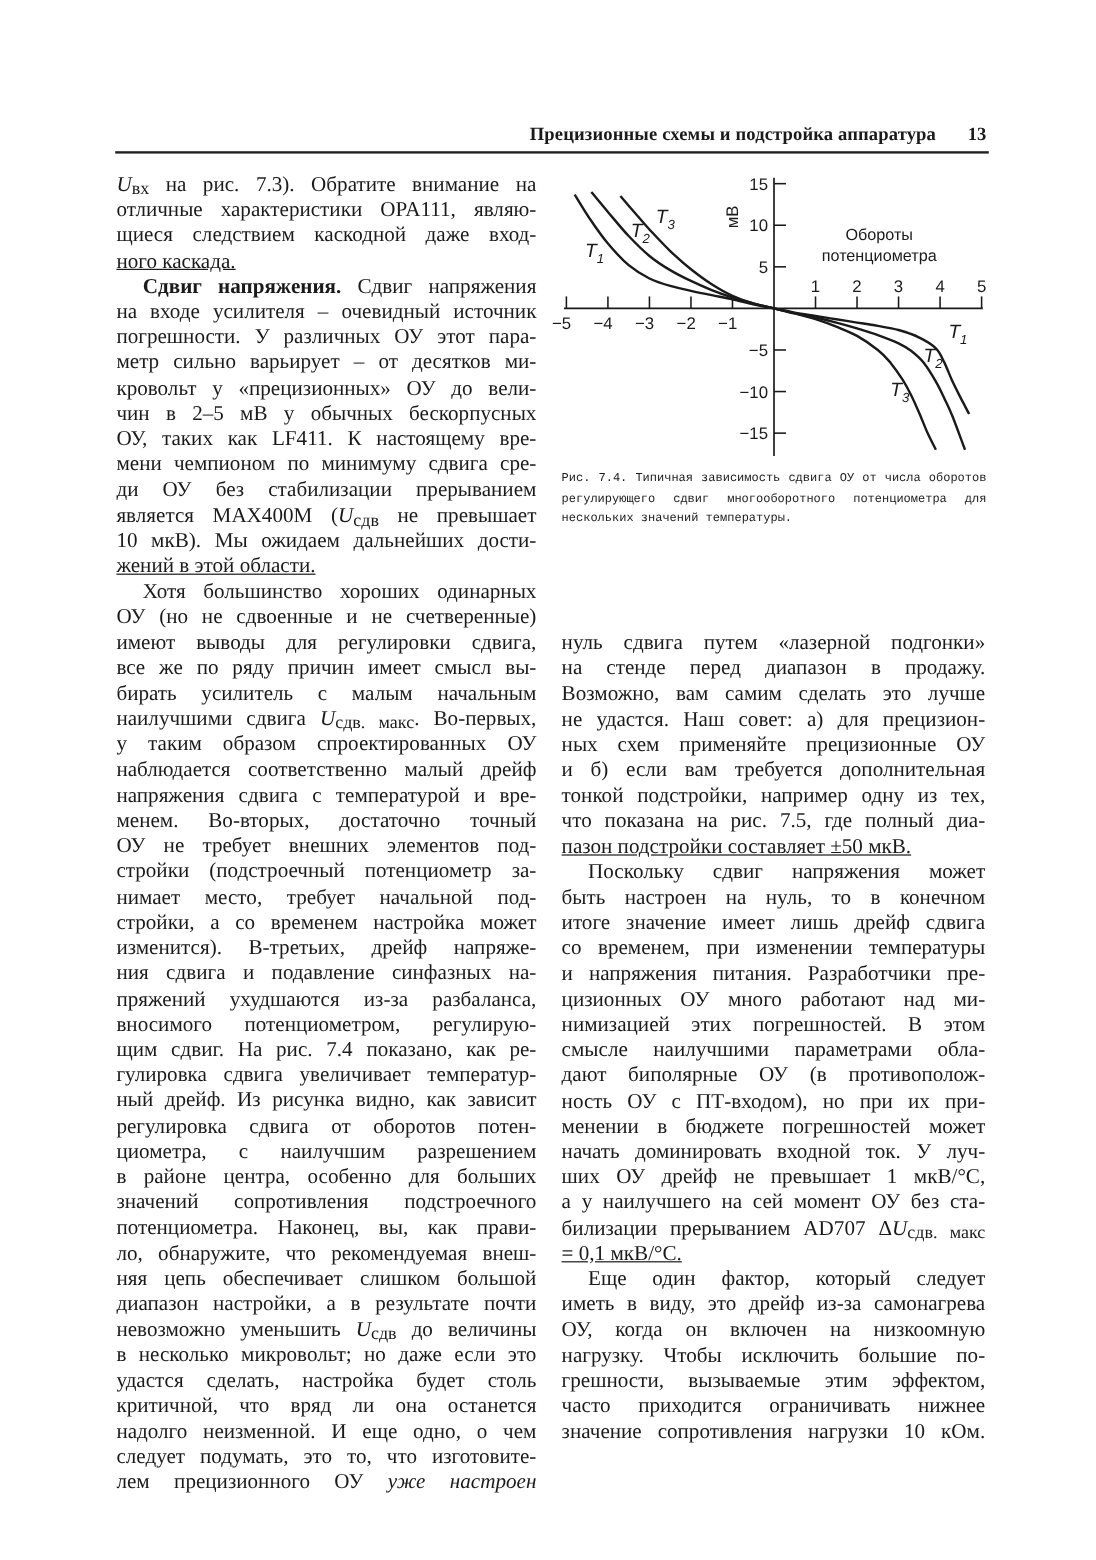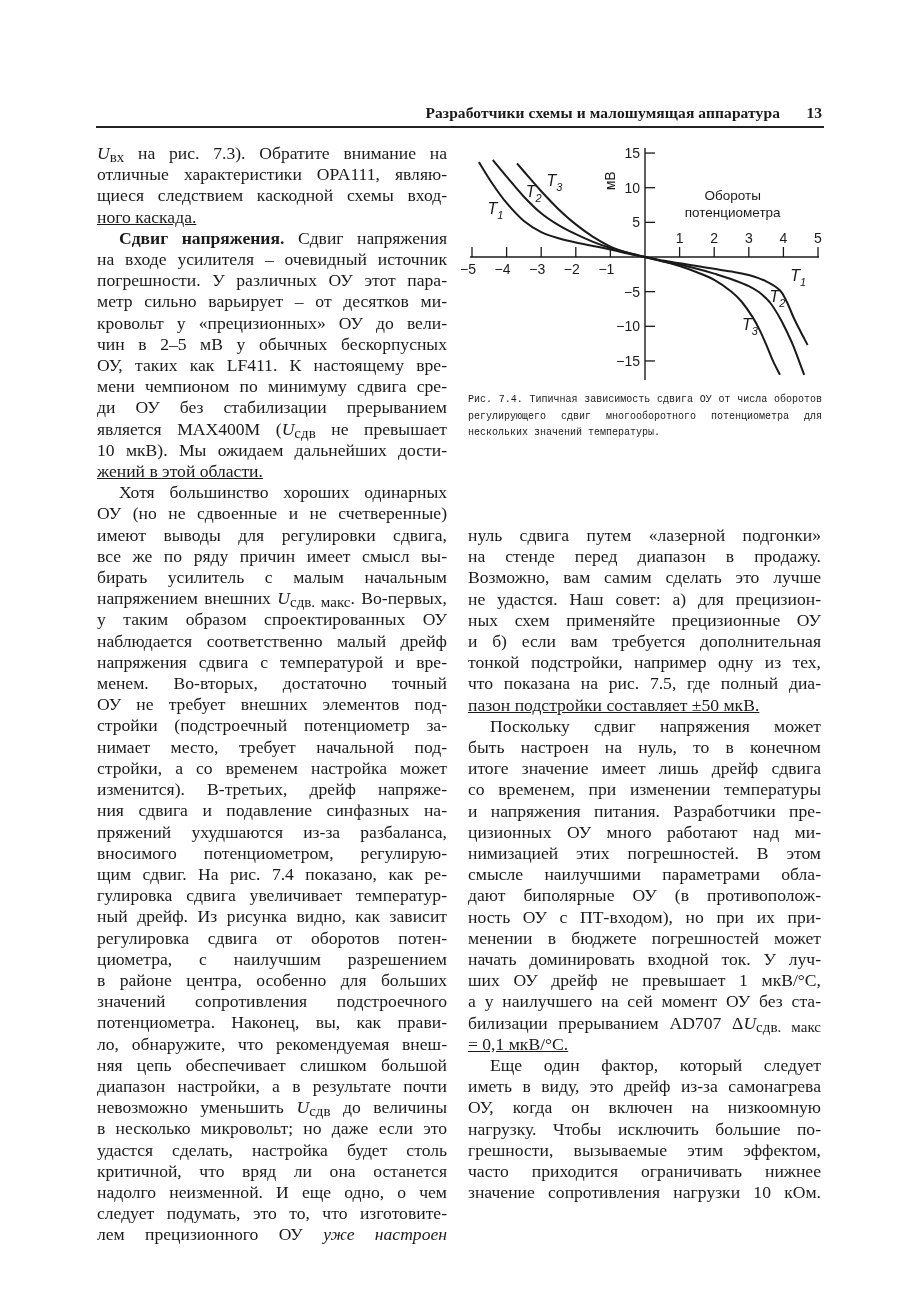--- a/index.html
+++ b/index.html
@@ -20,29 +20,29 @@
   sub { font-size: 15px; vertical-align: -3px; line-height: 0; }
   .fig { position: absolute; left: 460px; top: 140px; width: 370px; height: 240px; }
   .fig svg text { font-family: "Liberation Sans", "DejaVu Sans", sans-serif; fill: #1a1a1a; }
   .caption { position: absolute; left: 468px; top: 392px; width: 354px; font-size: 10px; line-height: 16.5px;
              font-family: Liberation Mono, monospace; }
 </style>
 </head>
 <body>
 
 <div class="header">
-  <span class="running">Разработчики схемы и малошумящая аппаратура</span>
+  <span class="running">Прецизионные схемы и подстройка аппаратура</span>
   <span class="pagenum">13</span>
 </div>
 
 <div class="col left">
   <div>
       <span class="ln"><span class="it">U</span><sub>вх</sub><span> на рис. 7.3). Обратите внимание на</span></span>
       <span class="ln"><span>отличные характеристики OPA111, являю-</span></span>
-      <span class="ln"><span>щиеся следствием каскодной схемы вход-</span></span>
+      <span class="ln"><span>щиеся следствием каскодной даже вход-</span></span>
       <span class="ln last"><span>ного каскада.</span></span>
     </div>
   <div>
       <span class="ln indent"><span class="b">Сдвиг напряжения.</span><span> Сдвиг напряжения</span></span>
       <span class="ln"><span>на входе усилителя – очевидный источник</span></span>
       <span class="ln"><span>погрешности. У различных ОУ этот пара-</span></span>
       <span class="ln"><span>метр сильно варьирует – от десятков ми-</span></span>
       <span class="ln"><span>кровольт у «прецизионных» ОУ до вели-</span></span>
       <span class="ln"><span>чин в 2–5 мВ у обычных бескорпусных</span></span>
       <span class="ln"><span>ОУ, таких как LF411. К настоящему вре-</span></span>
@@ -51,21 +51,21 @@
       <span class="ln"><span>является MAX400M (</span><span class="it">U</span><sub>сдв</sub><span> не превышает</span></span>
       <span class="ln"><span>10 мкВ). Мы ожидаем дальнейших дости-</span></span>
       <span class="ln last"><span>жений в этой области.</span></span>
     </div>
   <div>
       <span class="ln indent"><span>Хотя большинство хороших одинарных</span></span>
       <span class="ln"><span>ОУ (но не сдвоенные и не счетверенные)</span></span>
       <span class="ln"><span>имеют выводы для регулировки сдвига,</span></span>
       <span class="ln"><span>все же по ряду причин имеет смысл вы-</span></span>
       <span class="ln"><span>бирать усилитель с малым начальным</span></span>
-      <span class="ln"><span>напряжением внешних </span><span class="it">U</span><sub>сдв. макс</sub><span>. Во-первых,</span></span>
+      <span class="ln"><span>наилучшими сдвига </span><span class="it">U</span><sub>сдв. макс</sub><span>. Во-первых,</span></span>
       <span class="ln"><span>у таким образом спроектированных ОУ</span></span>
       <span class="ln"><span>наблюдается соответственно малый дрейф</span></span>
       <span class="ln"><span>напряжения сдвига с температурой и вре-</span></span>
       <span class="ln"><span>менем. Во-вторых, достаточно точный</span></span>
       <span class="ln"><span>ОУ не требует внешних элементов под-</span></span>
       <span class="ln"><span>стройки (подстроечный потенциометр за-</span></span>
       <span class="ln"><span>нимает место, требует начальной под-</span></span>
       <span class="ln"><span>стройки, а со временем настройка может</span></span>
       <span class="ln"><span>изменится). В-третьих, дрейф напряже-</span></span>
       <span class="ln"><span>ния сдвига и подавление синфазных на-</span></span>

